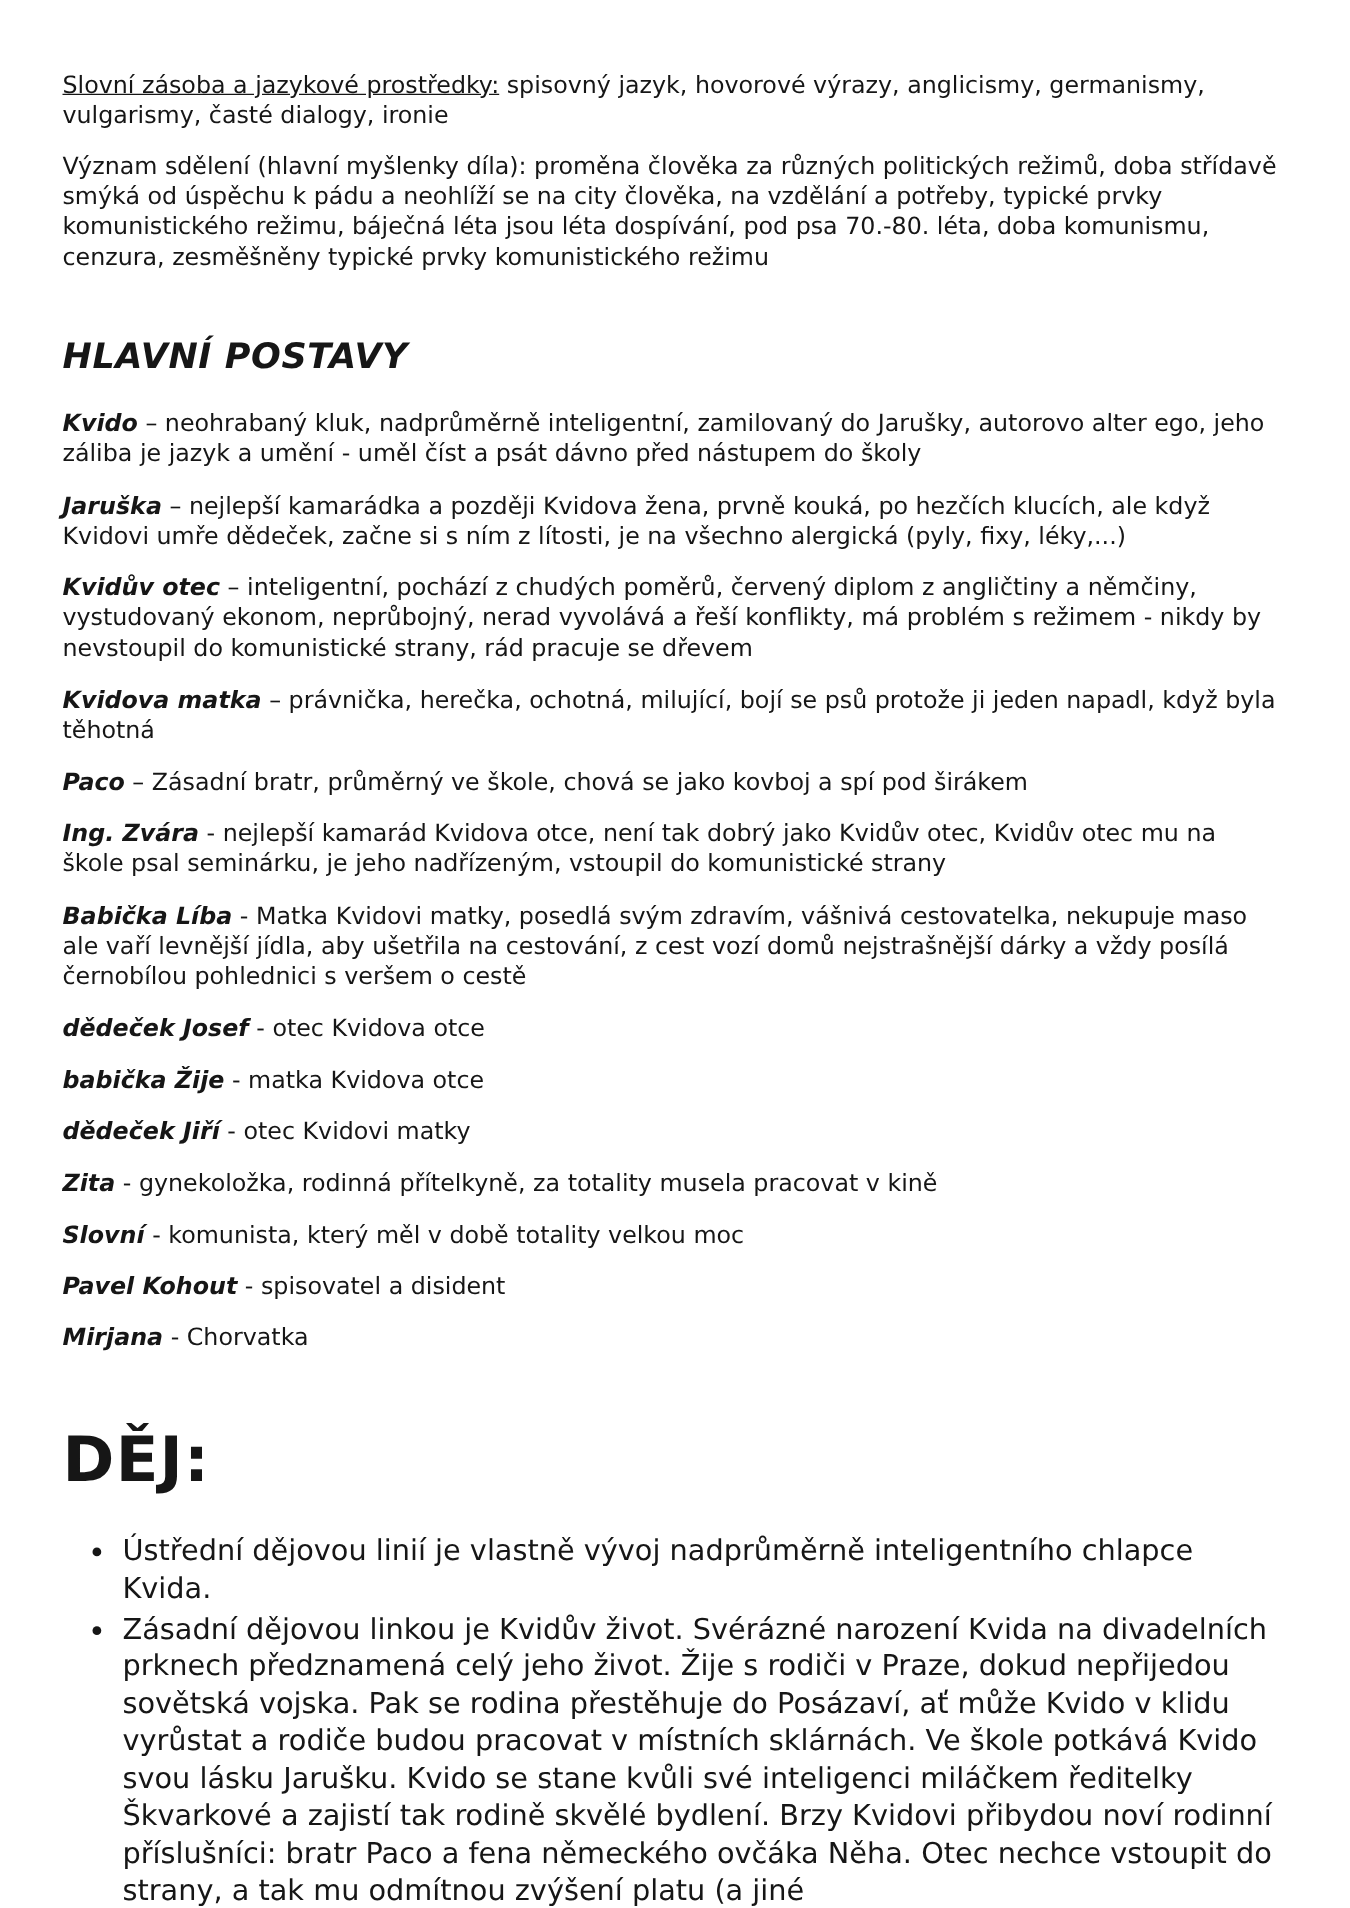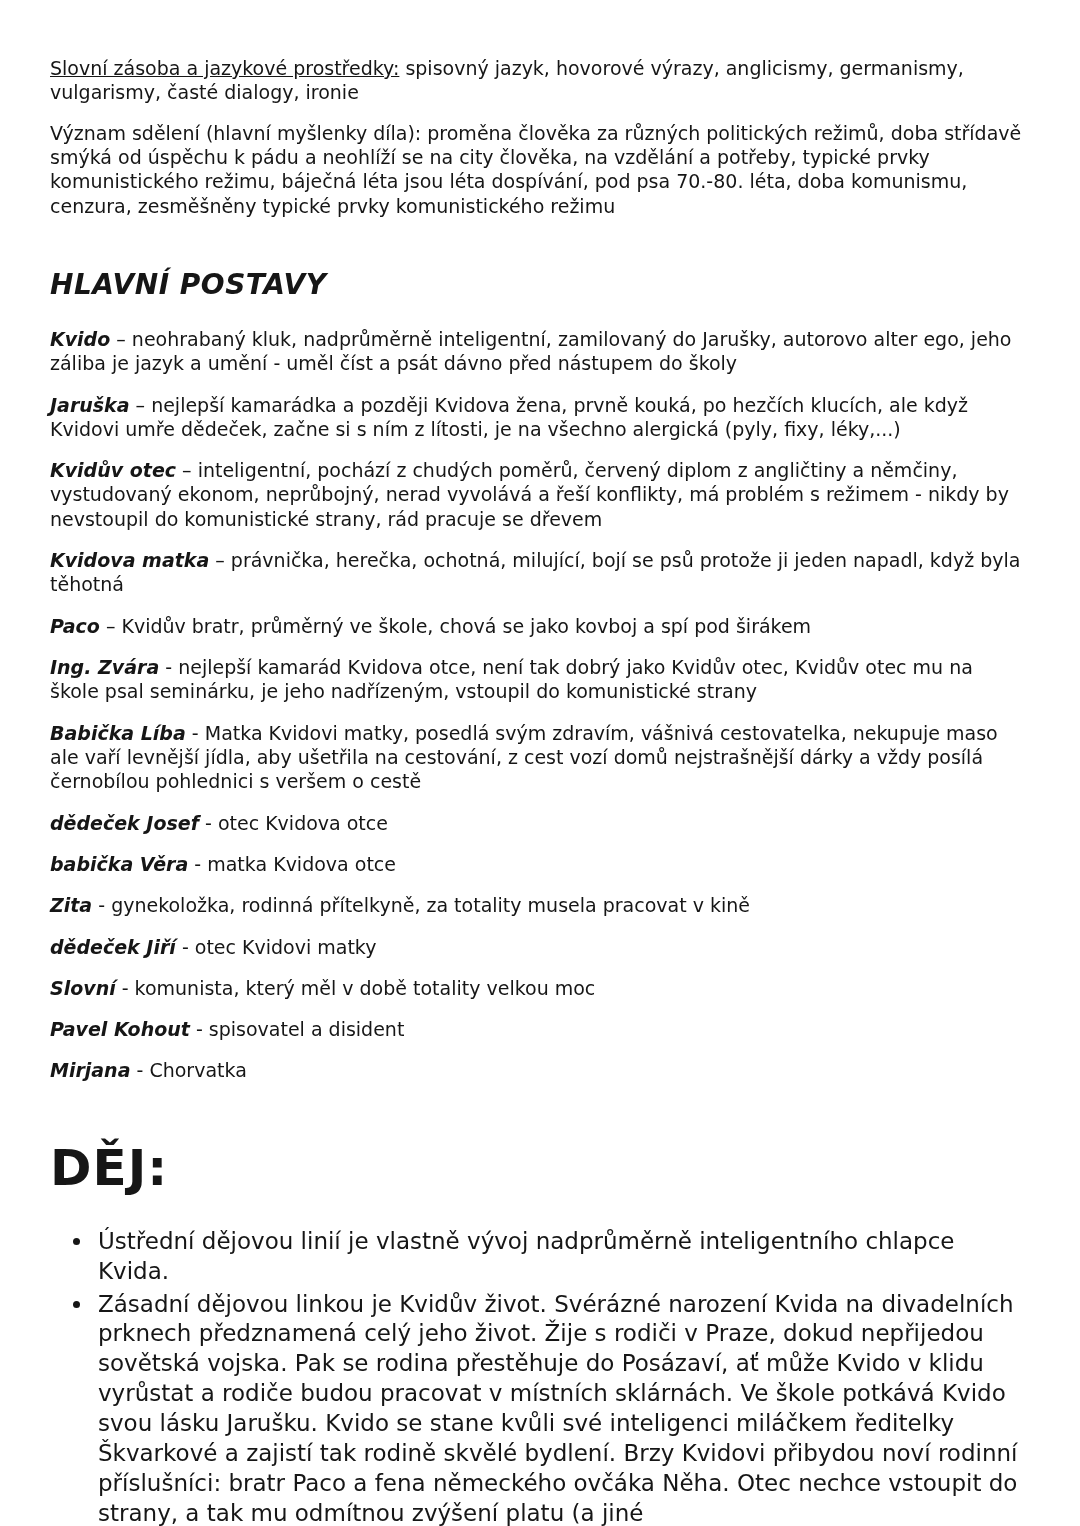--- a/index.html
+++ b/index.html
@@ -68,33 +68,33 @@
   <h2 class="chars-heading">HLAVNÍ POSTAVY</h2>
 
   <p class="char"><strong class="cname">Kvido</strong><span> – neohrabaný kluk, nadprůměrně inteligentní, zamilovaný do Jarušky, autorovo alter ego, jeho záliba je jazyk a umění - uměl číst a psát dávno před nástupem do školy</span></p>
 
   <p class="char"><strong class="cname">Jaruška</strong><span> – nejlepší kamarádka a později Kvidova žena, prvně kouká, po hezčích klucích, ale když Kvidovi umře dědeček, začne si s ním z lítosti, je na všechno alergická (pyly, fixy, léky,...)</span></p>
 
   <p class="char"><strong class="cname">Kvidův otec</strong><span> – inteligentní, pochází z chudých poměrů, červený diplom z angličtiny a němčiny, vystudovaný ekonom, neprůbojný, nerad vyvolává a řeší konflikty, má problém s režimem - nikdy by nevstoupil do komunistické strany, rád pracuje se dřevem</span></p>
 
   <p class="char"><strong class="cname">Kvidova matka</strong><span> – právnička, herečka, ochotná, milující, bojí se psů protože ji jeden napadl, když byla těhotná</span></p>
 
-  <p class="char"><strong class="cname">Paco</strong><span> – Kvidův bratr, průměrný ve škole, chová se jako kovboj a spí pod širákem</span></p>
+  <p class="char"><strong class="cname">Paco</strong><span> – Zásadní bratr, průměrný ve škole, chová se jako kovboj a spí pod širákem</span></p>
 
   <p class="char"><strong class="cname">Ing. Zvára</strong><span> - nejlepší kamarád Kvidova otce, není tak dobrý jako Kvidův otec, Kvidův otec mu na škole psal seminárku, je jeho nadřízeným, vstoupil do komunistické strany</span></p>
 
   <p class="char"><strong class="cname">Babička Líba</strong><span> - Matka Kvidovi matky, posedlá svým zdravím, vášnivá cestovatelka, nekupuje maso ale vaří levnější jídla, aby ušetřila na cestování, z cest vozí domů nejstrašnější dárky a vždy posílá černobílou pohlednici s veršem o cestě</span></p>
 
   <p class="char"><strong class="cname">dědeček Josef</strong><span> - otec Kvidova otce</span></p>
 
-  <p class="char"><strong class="cname">babička Věra</strong><span> - matka Kvidova otce</span></p>
+  <p class="char"><strong class="cname">babička Žije</strong><span> - matka Kvidova otce</span></p>
+
+  <p class="char"><strong class="cname">dědeček Jiří</strong><span> - otec Kvidovi matky</span></p>
 
   <p class="char"><strong class="cname">Zita</strong><span> - gynekoložka, rodinná přítelkyně, za totality musela pracovat v kině</span></p>
-
-  <p class="char"><strong class="cname">dědeček Jiří</strong><span> - otec Kvidovi matky</span></p>
 
   <p class="char"><strong class="cname">Slovní</strong><span> - komunista, který měl v době totality velkou moc</span></p>
 
   <p class="char"><strong class="cname">Pavel Kohout</strong><span> - spisovatel a disident</span></p>
 
   <p class="char"><strong class="cname">Mirjana</strong><span> - Chorvatka</span></p>
 
   <h1 class="plot-heading">DĚJ:</h1>
 
   <ul class="plot-list">

